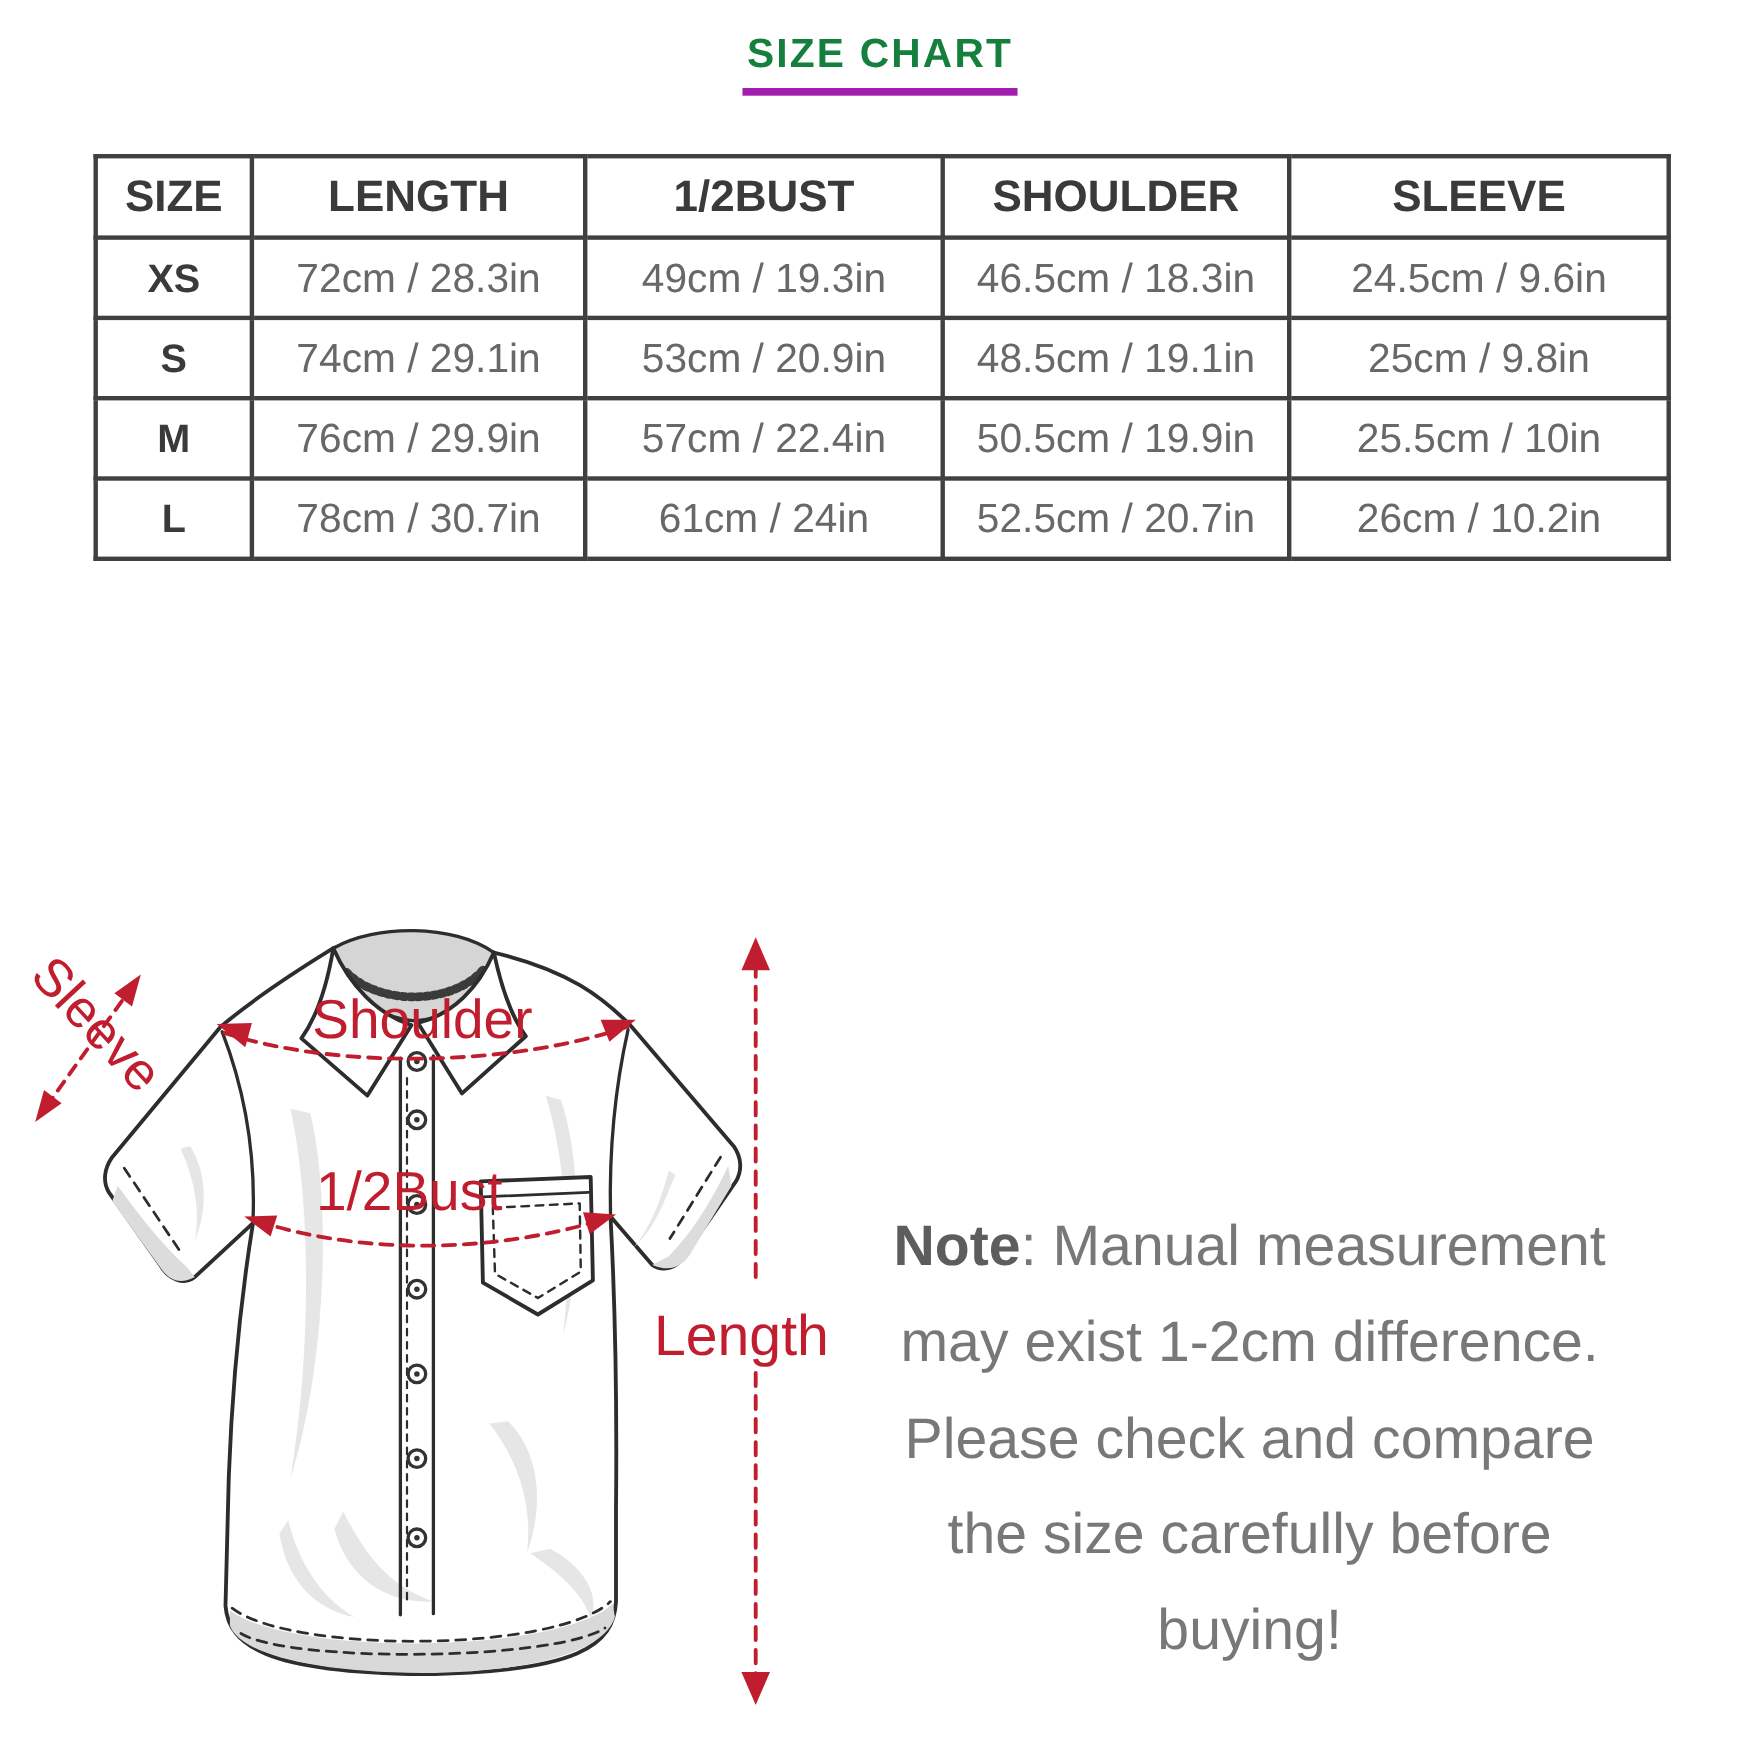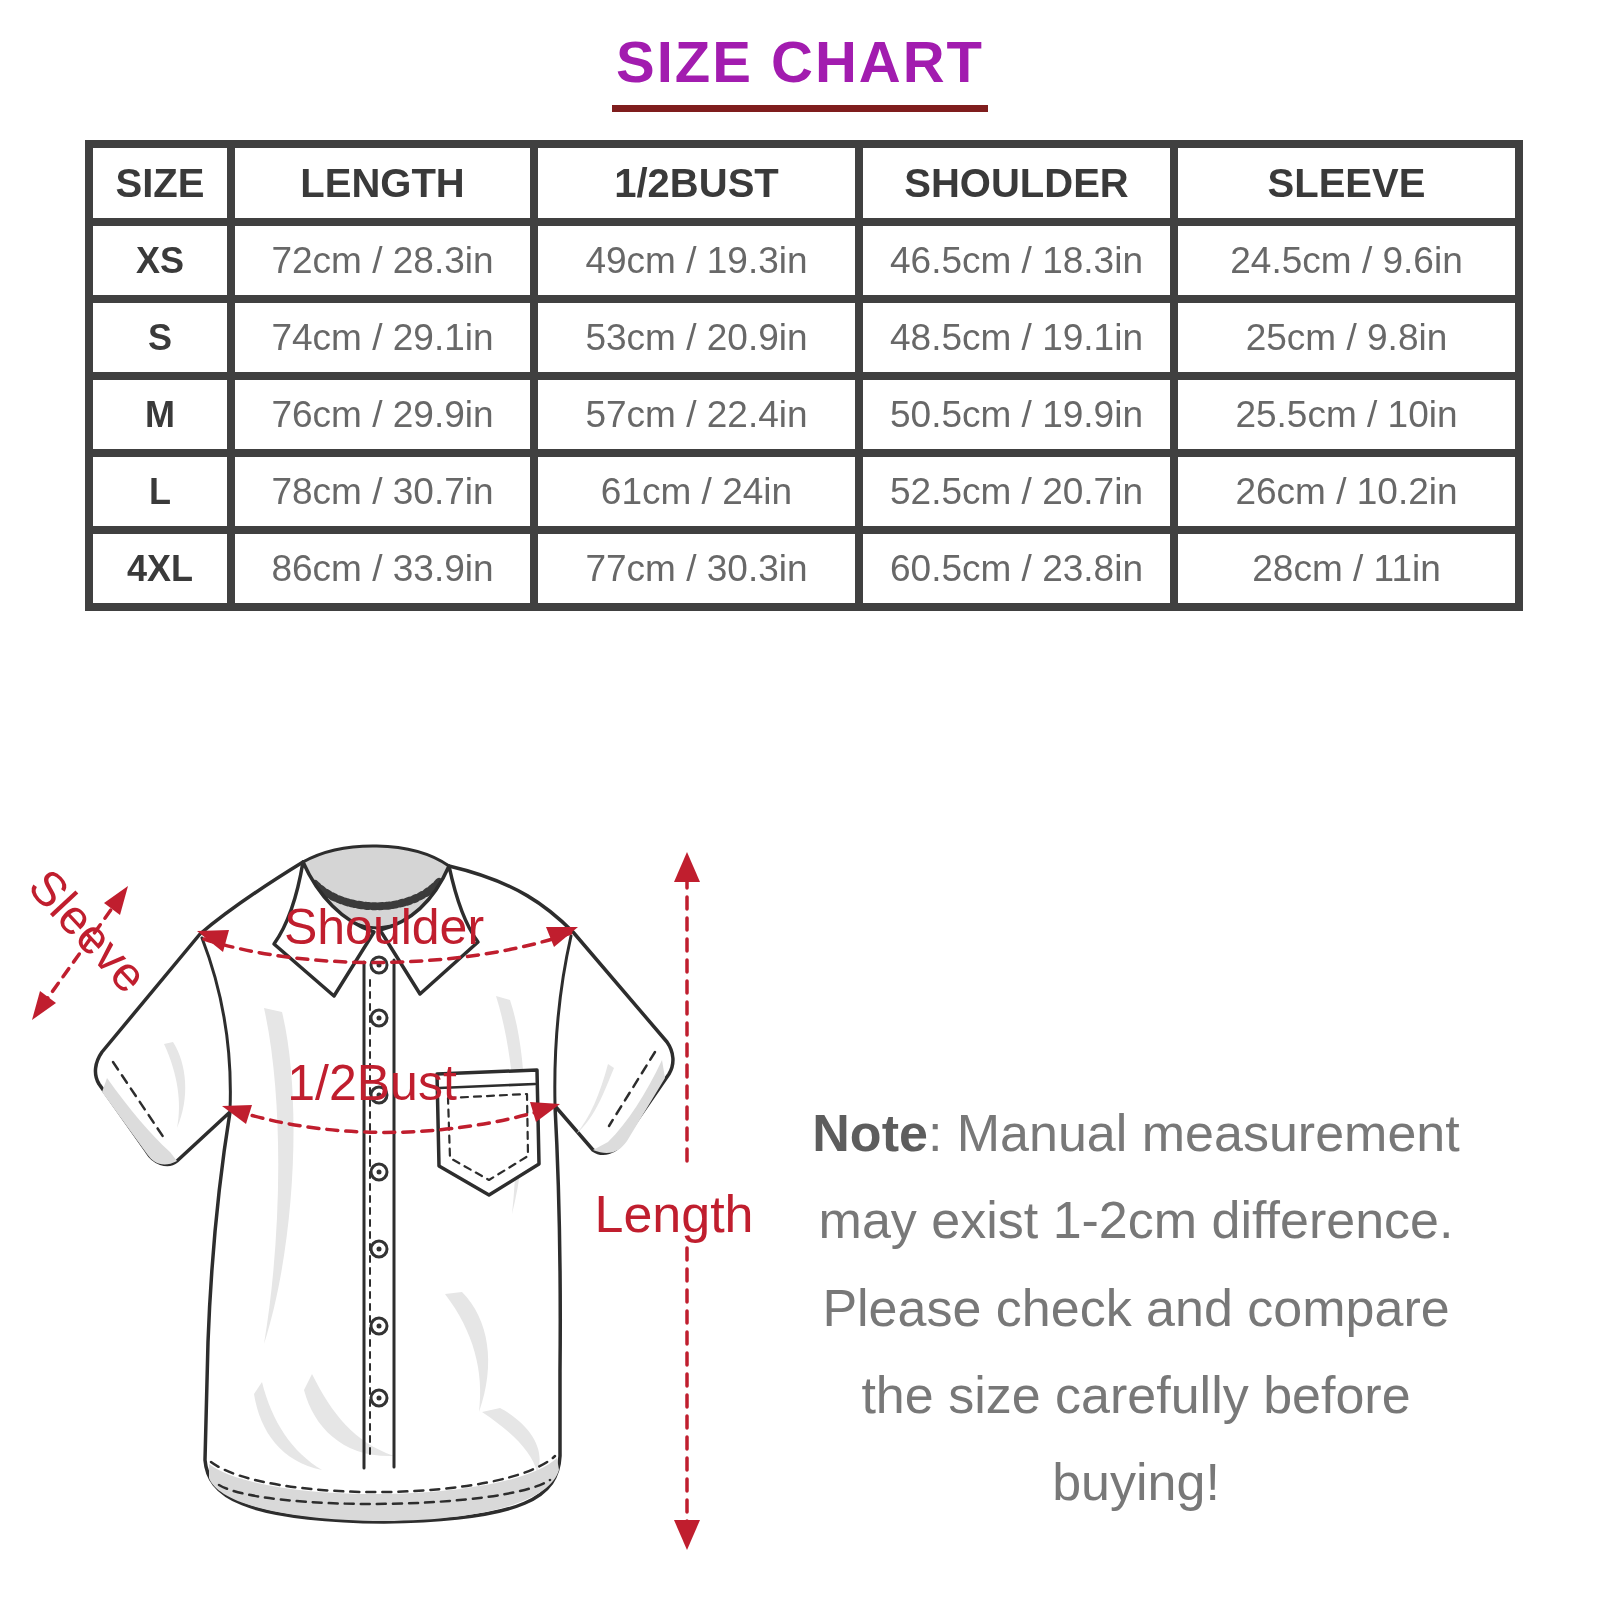--- a/index.html
+++ b/index.html
@@ -1,27 +1,27 @@
 <!DOCTYPE html>
 <html><head>
 <meta charset="utf-8">
 <style>
   html,body{margin:0;padding:0;background:#ffffff;}
   body{font-family:"Liberation Sans","DejaVu Sans",sans-serif;}
   .page{position:relative;width:1600px;height:1600px;background:#fff;overflow:hidden;}
 
   
   .title-wrap{position:absolute;top:28px;left:0;width:100%;text-align:center;}
-  .title{display:inline-block;font-size:58px;font-weight:700;letter-spacing:2px;color:#a21caf;
-         padding:0 4px 10px 4px;border-bottom:7px solid #7f1d1d;}
+  .title{display:inline-block;font-size:37px;font-weight:700;letter-spacing:2px;color:#15803d;
+         padding:0 4px 10px 4px;border-bottom:7px solid #a21caf;}
 
   
   table.size-table{position:absolute;left:85px;top:140px;width:1430px;border-collapse:collapse;
                    table-layout:fixed;}
-  table.size-table th,table.size-table td{border:8px solid #404040;text-align:center;vertical-align:middle;
+  table.size-table th,table.size-table td{border:4px solid #404040;text-align:center;vertical-align:middle;
                    padding:0;white-space:nowrap;overflow:hidden;}
   table.size-table th{height:70px;font-size:40px;font-weight:700;color:#3a3a3a;}
   table.size-table td{height:69px;font-size:37px;color:#686868;font-weight:400;}
   table.size-table td.size-col{font-weight:700;color:#3a3a3a;font-size:36px;}
 
   
   svg.shirt{position:absolute;left:12px;top:812px;width:772px;height:790px;}
   svg.shirt text{font-family:"Liberation Sans","DejaVu Sans",sans-serif;}
   .red-label{fill:#c01e2e;font-size:50px;}
   .red-label-rot{fill:#c01e2e;font-size:48px;}
@@ -78,27 +78,20 @@
         <td>57cm / 22.4in</td>
         <td>50.5cm / 19.9in</td>
         <td>25.5cm / 10in</td>
       </tr>
       <tr>
         <td class="size-col">L</td>
         <td>78cm / 30.7in</td>
         <td>61cm / 24in</td>
         <td>52.5cm / 20.7in</td>
         <td>26cm / 10.2in</td>
-      </tr>
-      <tr>
-        <td class="size-col">4XL</td>
-        <td>86cm / 33.9in</td>
-        <td>77cm / 30.3in</td>
-        <td>60.5cm / 23.8in</td>
-        <td>28cm / 11in</td>
       </tr>
     </tbody>
   </table>
 
   <svg class="shirt" viewBox="0 0 772 790" fill="none" stroke-linejoin="round" stroke-linecap="round">
 
     <path d="M291,50 C252,74 216,98 188,122 L90,240 C83,250 81,262 87,272 L135,340
          C141,350 155,357 165,349 L218,300 C207,368 199,450 196,530 L193,648
          C196,684 230,708 372,710 C514,708 546,684 548,644 L548,560
          C549,460 547,368 543,294 L581,338 C591,345 604,340 610,330 L657,262

